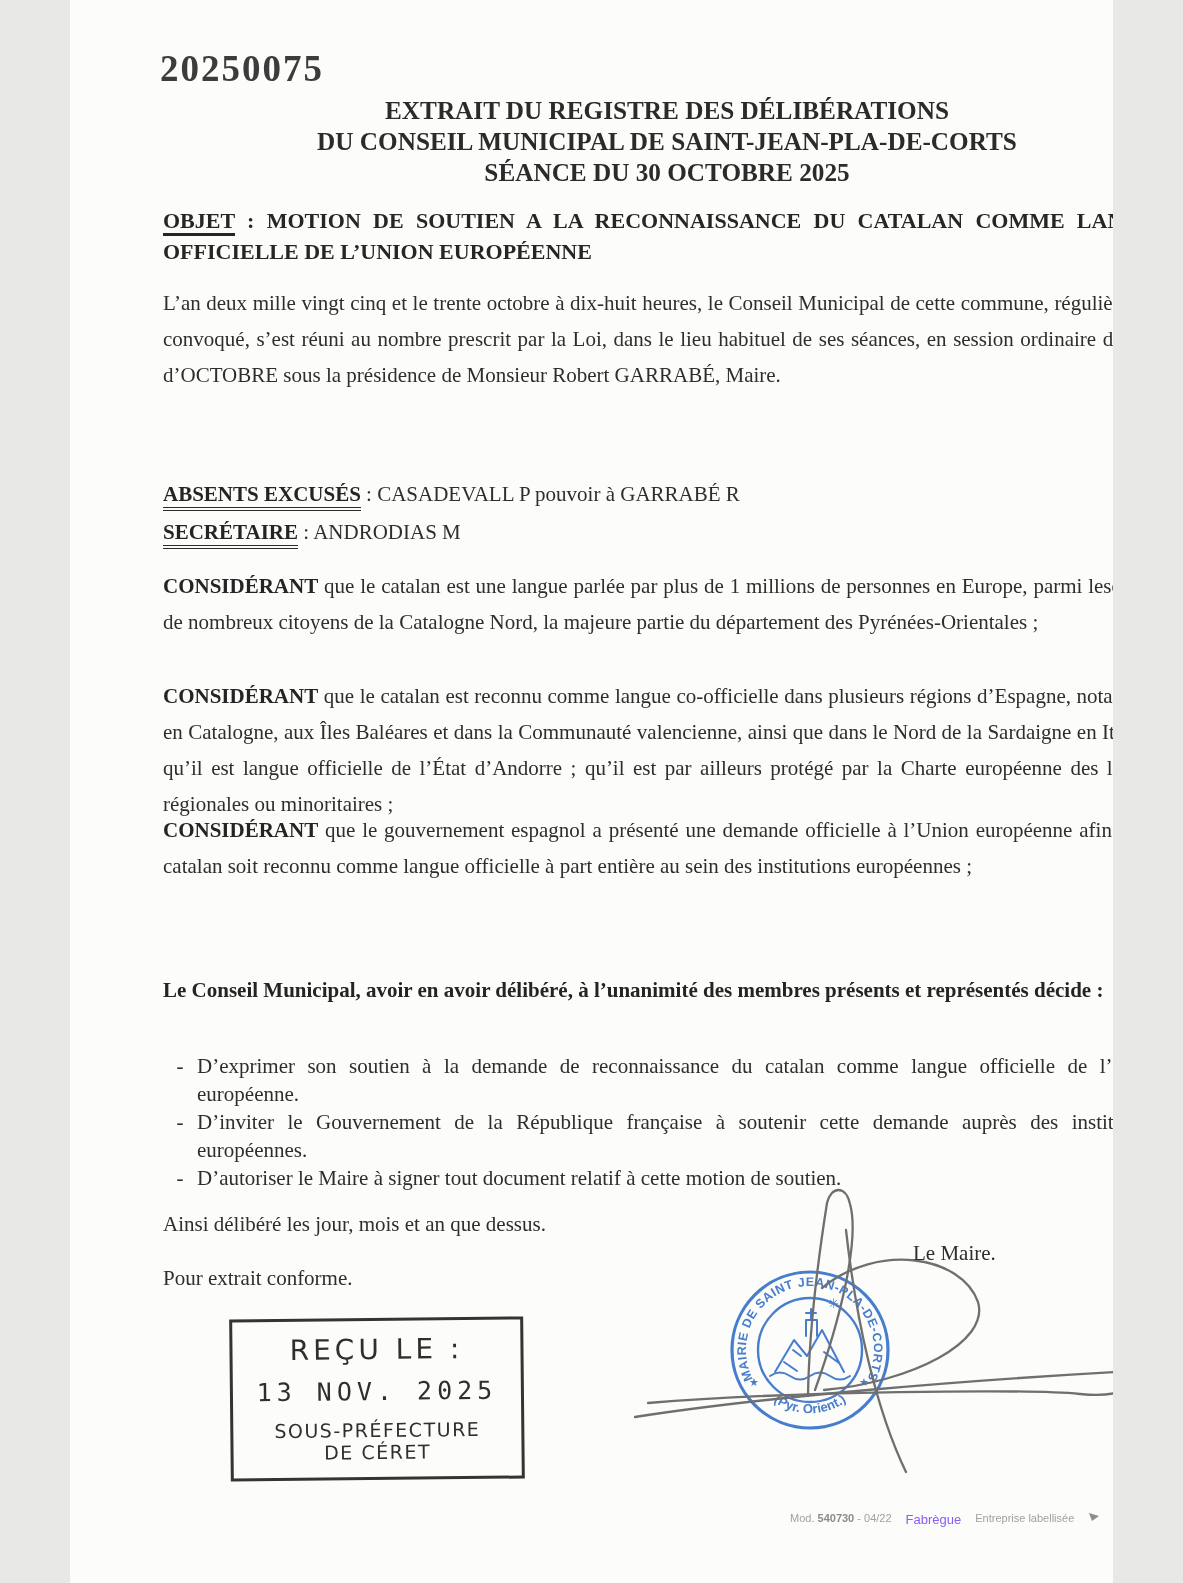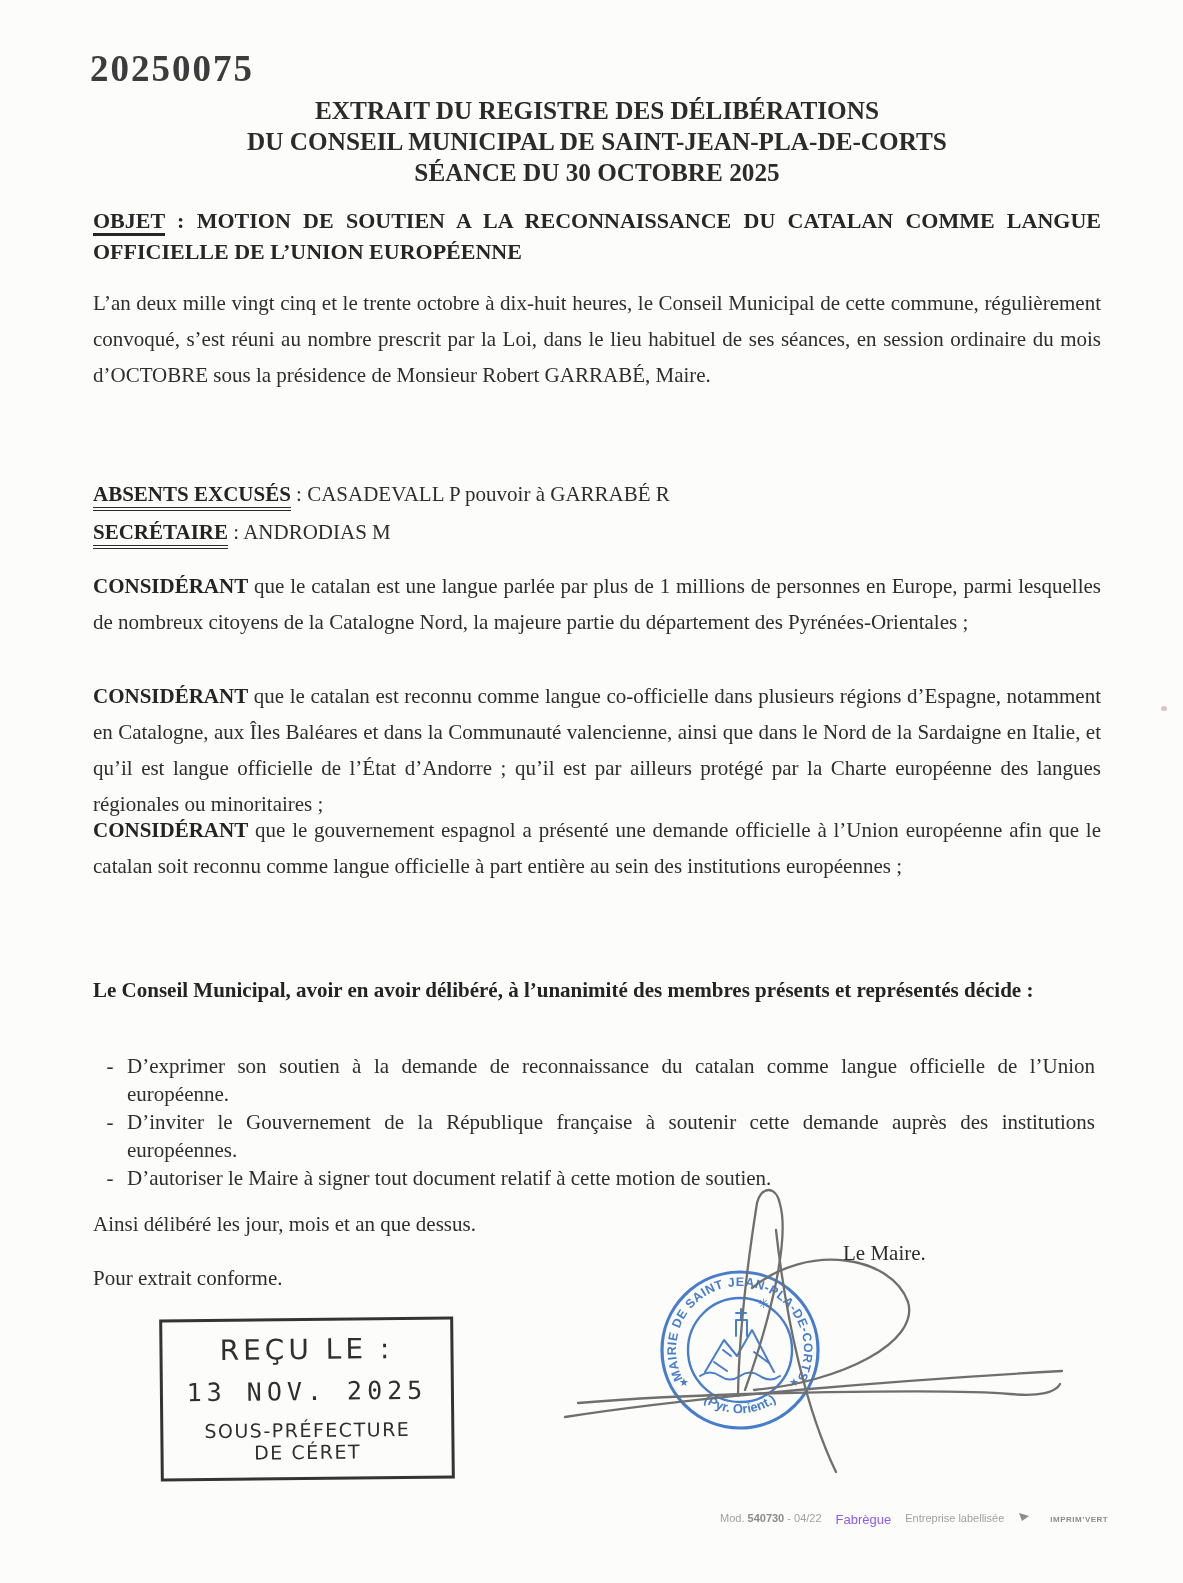--- a/index.html
+++ b/index.html
@@ -1,17 +1,17 @@
 <!DOCTYPE html>
 <html><head>
 <meta charset="utf-8">
 <style>
   html,body{margin:0;padding:0;background:#e8e8e6;}
   .page{
-    position:relative; width:1183px; height:1583px; margin:0 auto;
+    position:relative; width:1043px; height:1583px; margin:0 auto;
     background:#fcfcfa; overflow:hidden;
     font-family:"Liberation Serif", serif; color:#2e2e2e;
   }
   .abs{position:absolute;}
   .case-number{
     left:90px; top:46px; font-size:37px; font-weight:bold; color:#3c3c3c;
     letter-spacing:2px; transform:scaleY(1.05);
   }
   .title-block{
     left:93px; top:95px; width:1008px; text-align:center;

